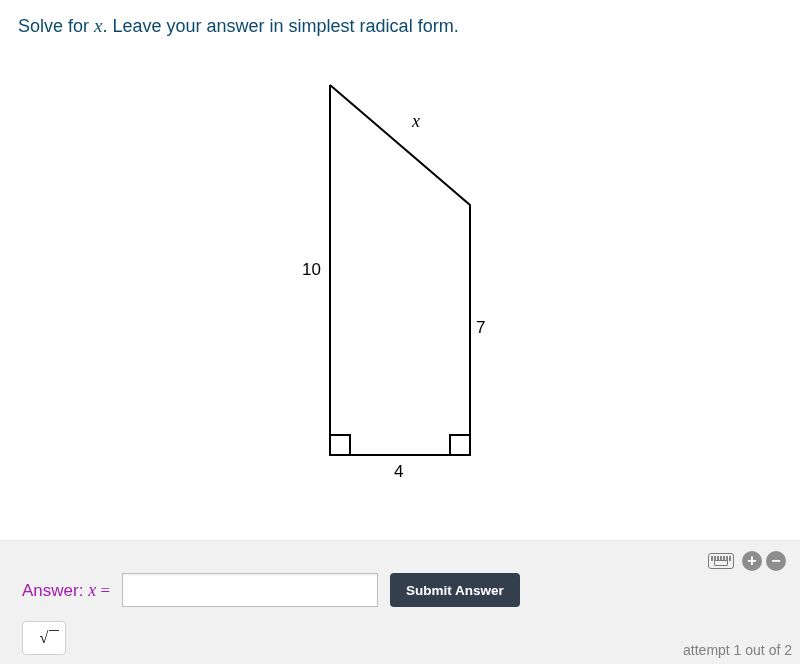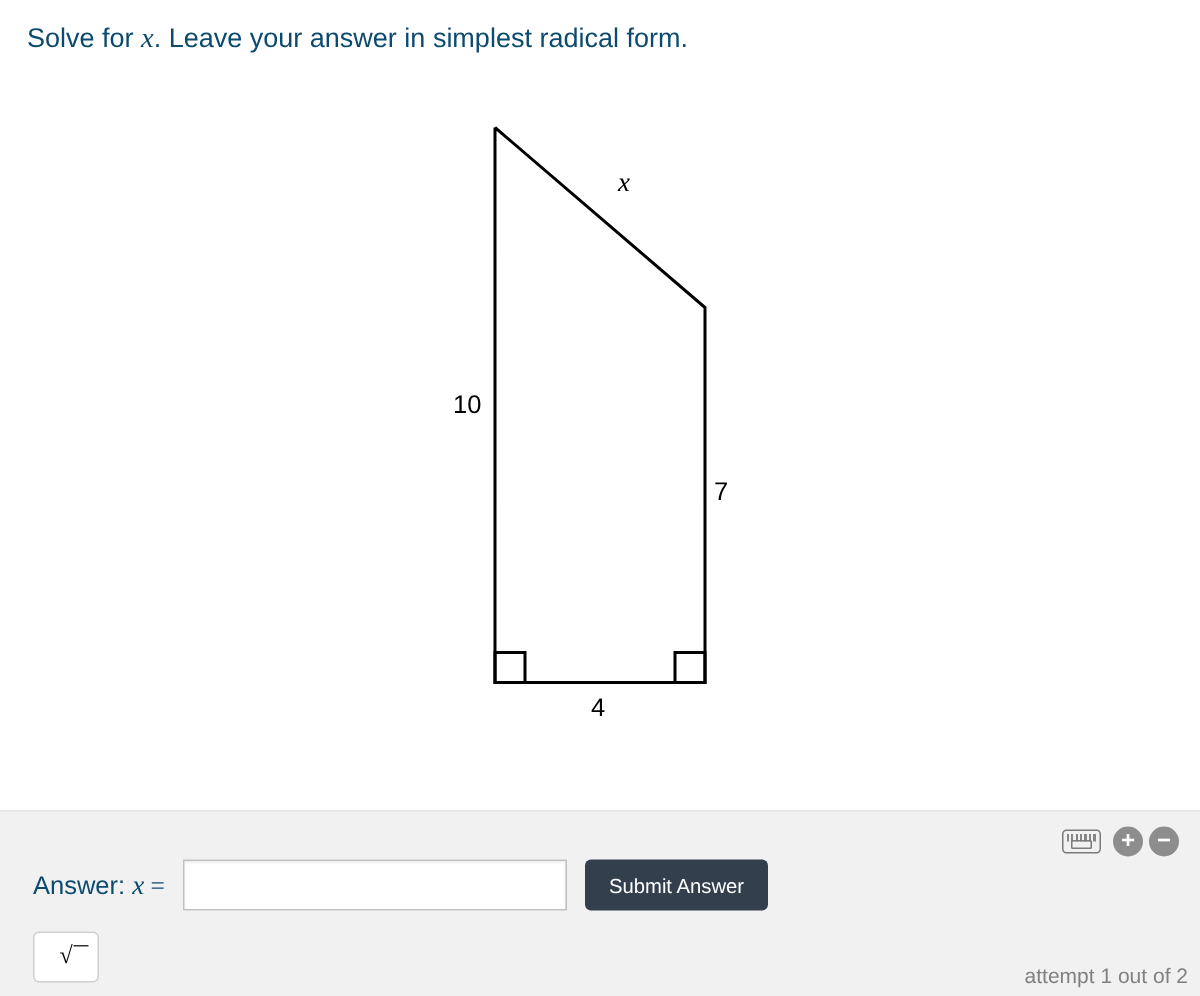--- a/index.html
+++ b/index.html
@@ -91,21 +91,21 @@
   }
   .pm-btn + .pm-btn { margin-left: 4px; }
   .answer-row {
     display: flex;
     align-items: center;
     gap: 12px;
     margin-top: 14px;
   }
   .answer-label {
     font-size: 17px;
-    color: #0c4a6e;
+    color: #a21caf;
   }
   .answer-label .mathx {
     font-family: "Times New Roman", Times, serif;
     font-style: italic;
     font-size: 18px;
   }
   .answer-label .eq-colon {
     font-family: "Times New Roman", Times, serif;
   }
   .answer-input {
@@ -118,21 +118,21 @@
     font-size: 15px;
   }
   .submit-btn {
     background: #333f4d;
     color: #fff;
     border: none;
     border-radius: 4px;
     height: 34px;
     padding: 0 16px;
     font-size: 13.5px;
-    font-weight: 400;
+    font-weight: 700;
     cursor: pointer;
   }
   .sqrt-btn {
     margin-top: 14px;
     width: 44px; height: 34px;
     border: 1px solid #cfcfcf;
     border-radius: 4px;
     background: #fff;
     display: flex; align-items: center; justify-content: center;
     cursor: pointer;

